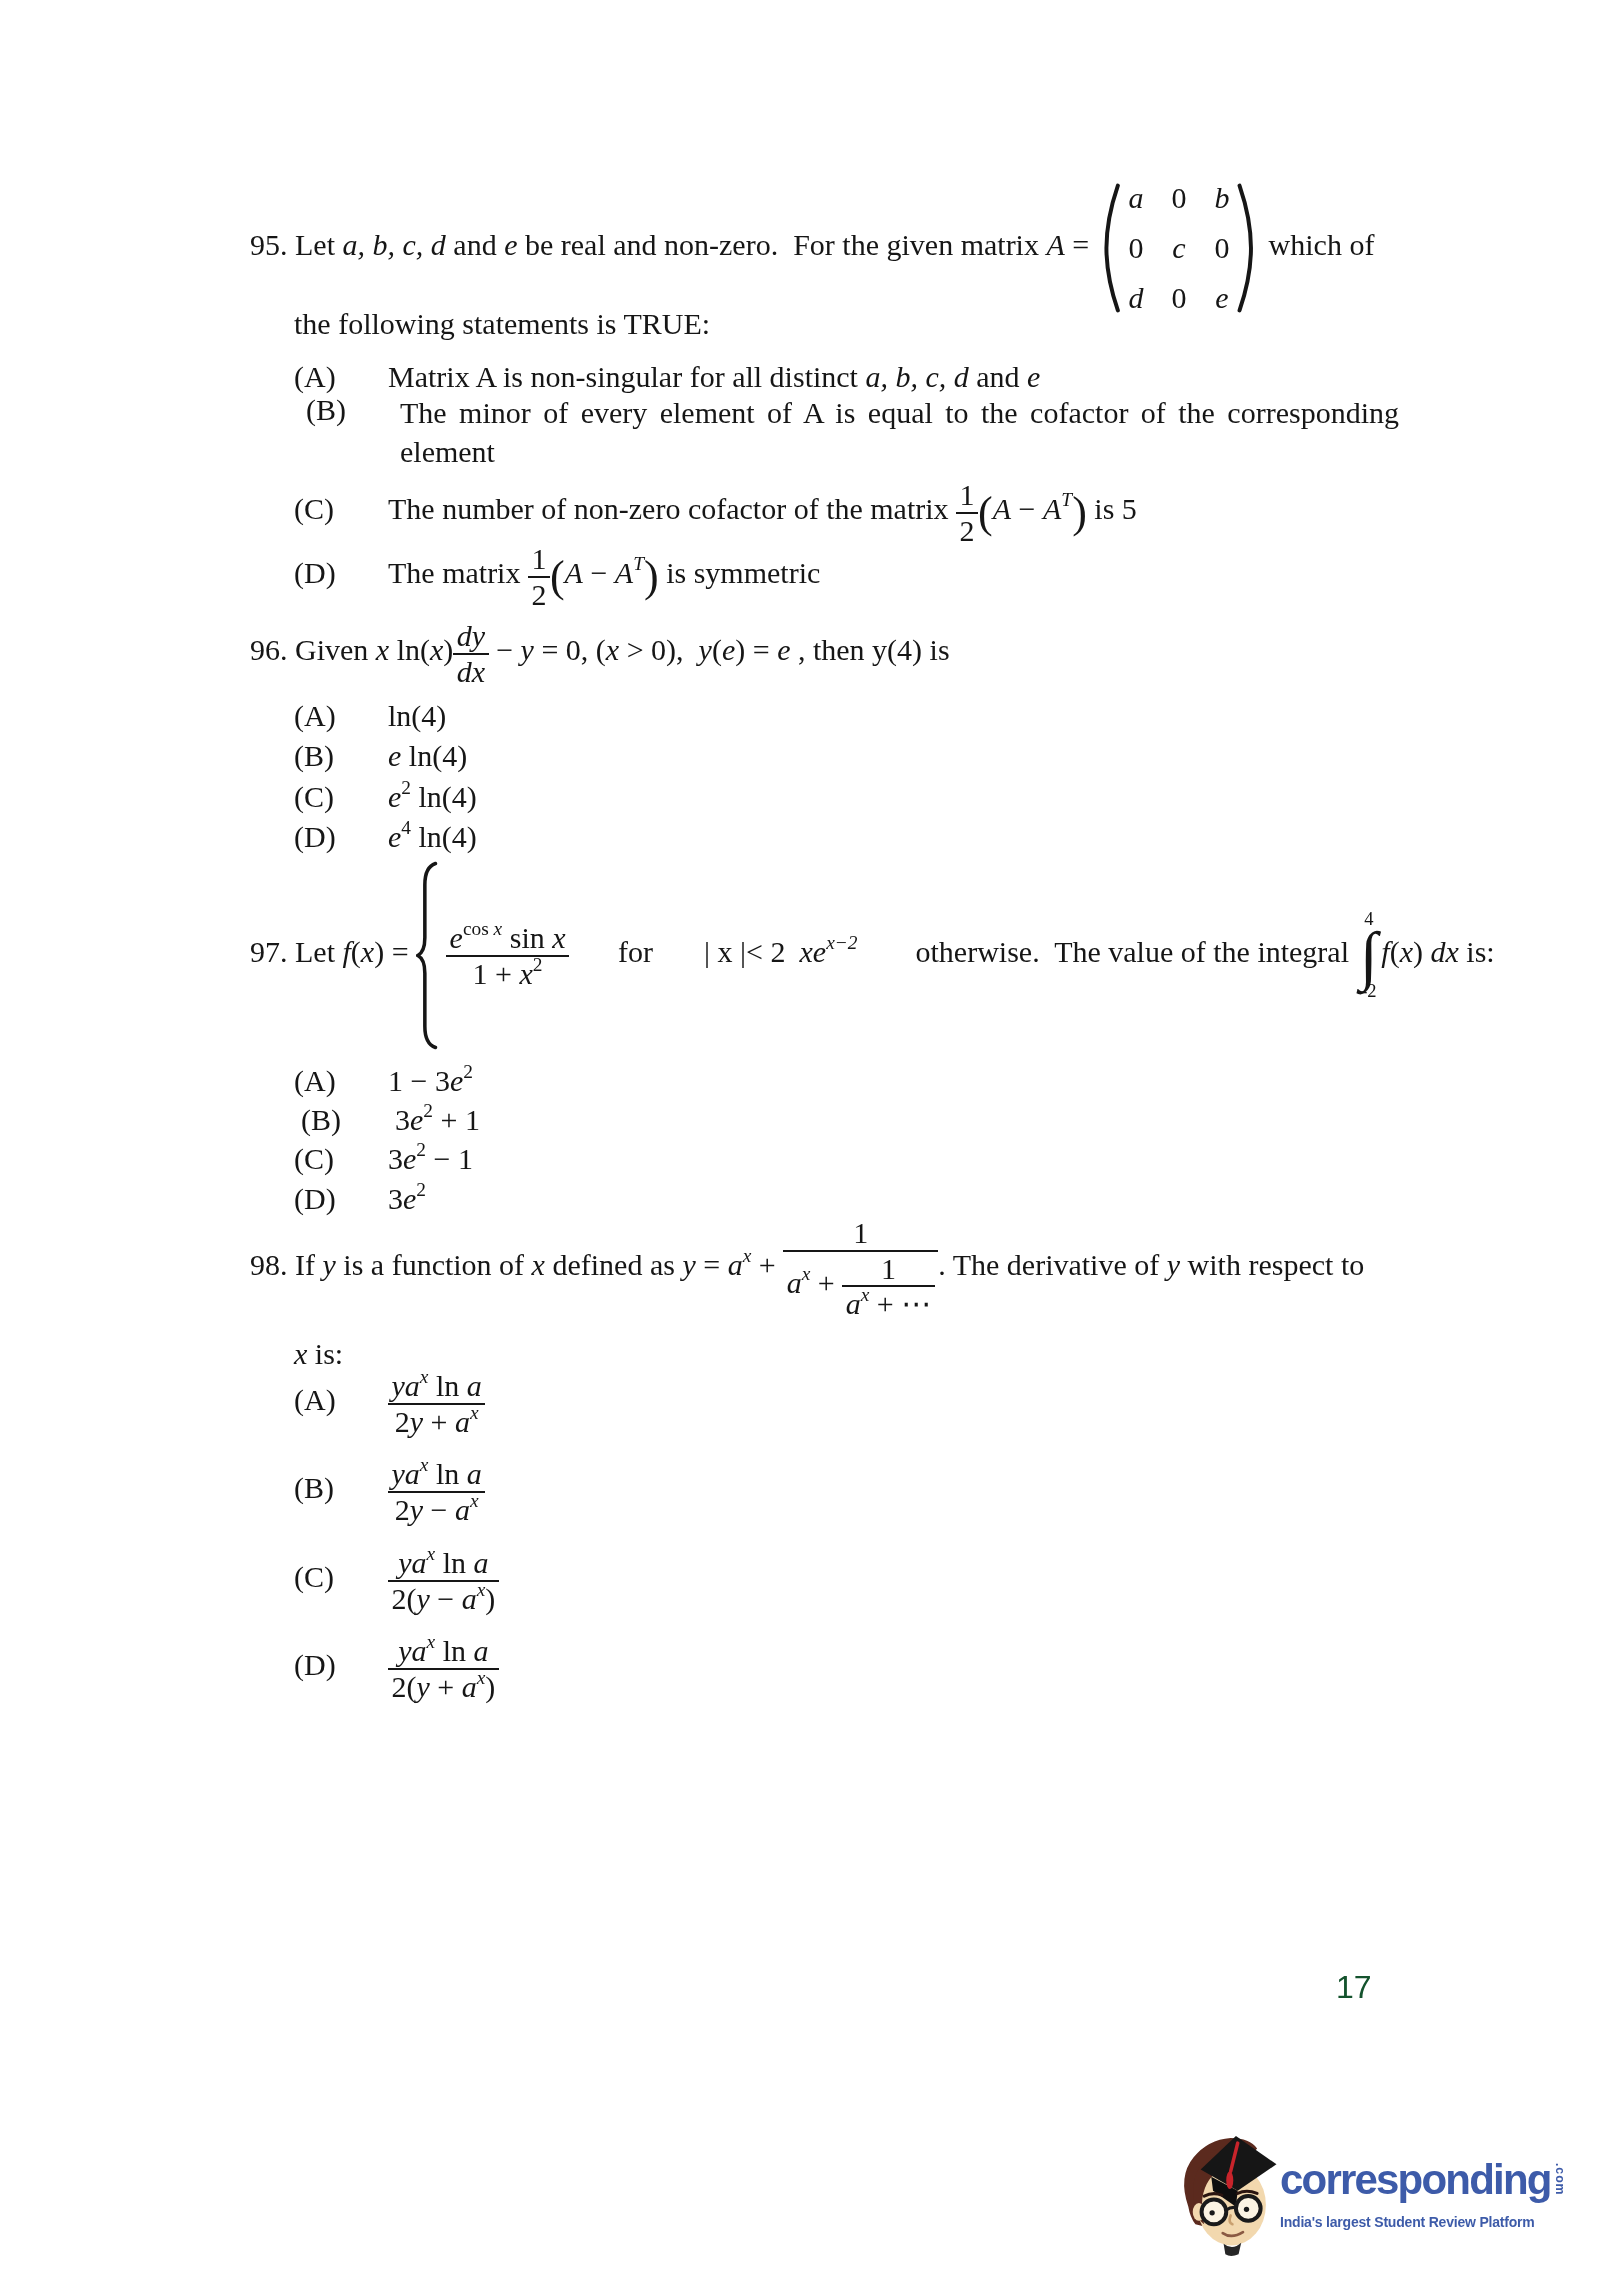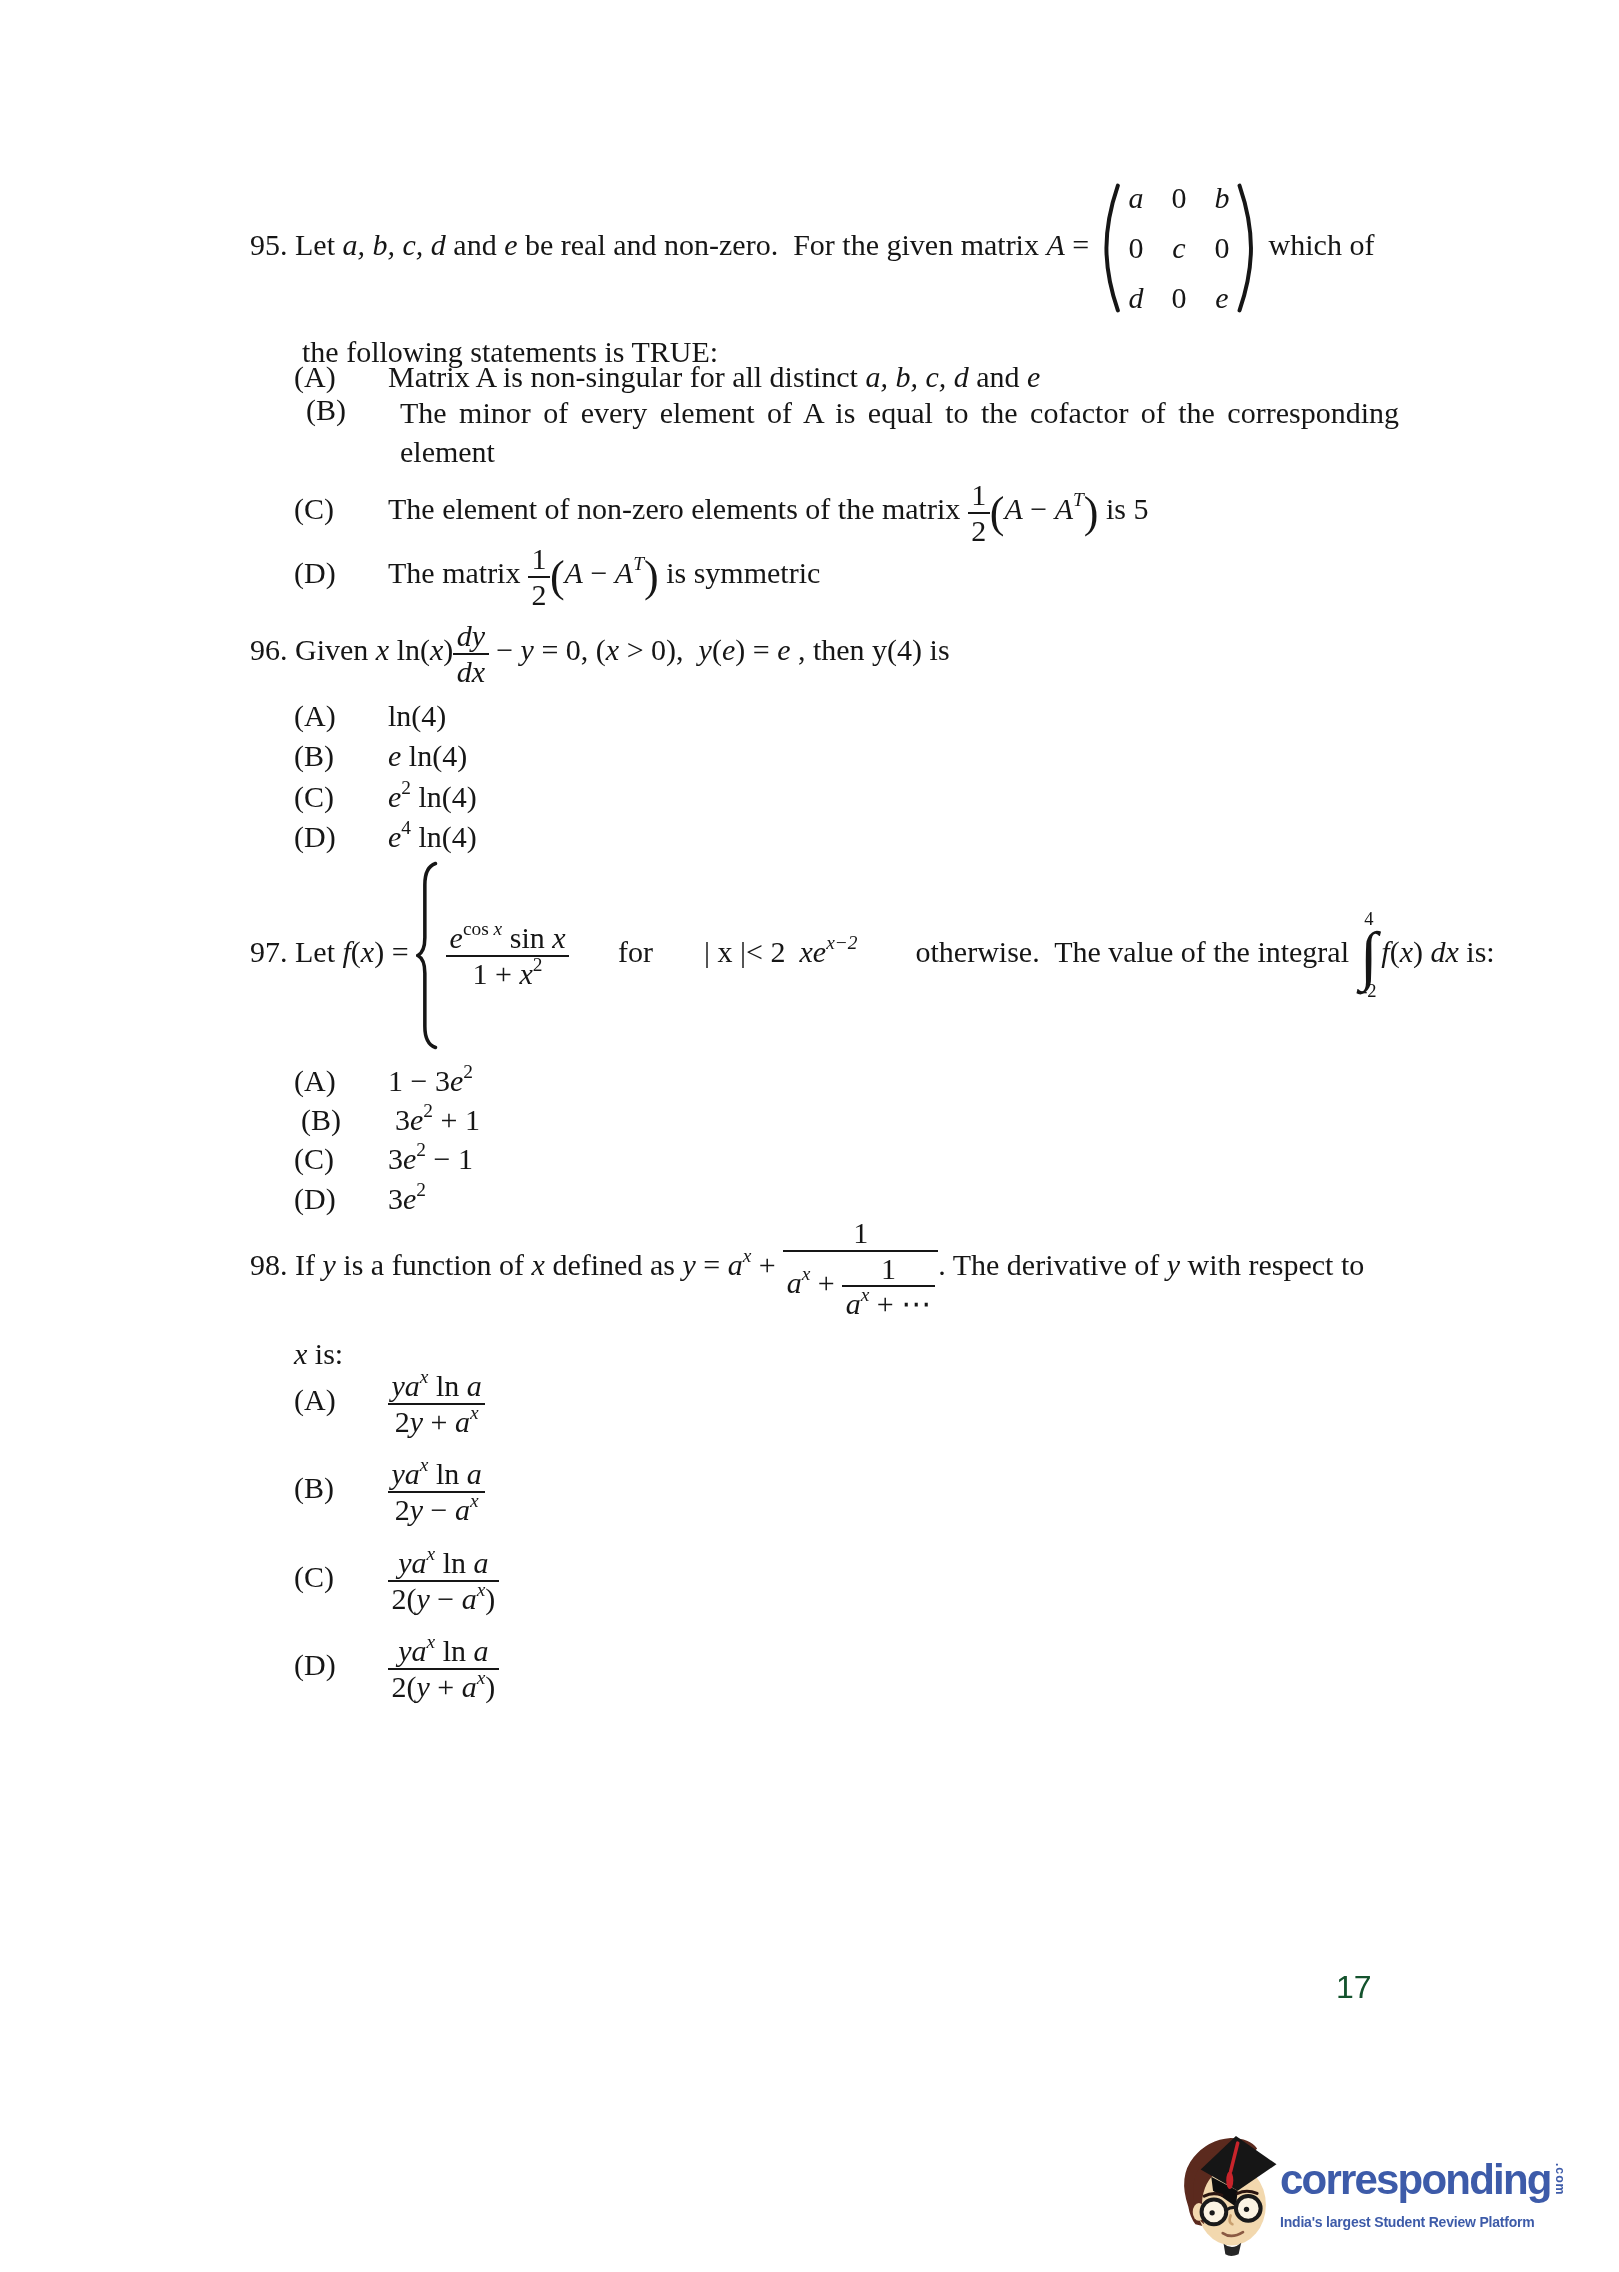--- a/index.html
+++ b/index.html
@@ -39,27 +39,27 @@
 </style>
 </head>
 <body>
 
 <div class="row" style="left:250px;top:181px;"><span>95.</span><span> Let </span><span class="it">a, b, c, d</span><span> and </span><span class="it">e</span><span> be real and non-zero.&nbsp; For the given matrix </span><span class="it">A</span><span> = </span><span class="mat"><svg width="19.4" height="132" viewBox="0 0 22 150">
         <path d="M18 4 Q5 42 5 75 Q5 108 18 146" fill="none" stroke="#161616" stroke-width="4.5" stroke-linecap="round"></path>
       </svg><span class="mgrid"><span class="it">a</span><span>0</span><span class="it">b</span><span>0</span><span class="it">c</span><span>0</span><span class="it">d</span><span>0</span><span class="it">e</span></span><svg width="19.4" height="132" viewBox="0 0 22 150">
         <path d="M4 4 Q17 42 17 75 Q17 108 4 146" fill="none" stroke="#161616" stroke-width="4.5" stroke-linecap="round"></path>
       </svg></span><span> which of</span></div>
 
-<div class="row" style="left:294px;top:335px;margin-left:8px;"><span>the following statements is TRUE:</span></div>
+<div class="row" style="left:294px;top:307px;"><span>the following statements is TRUE:</span></div>
 
 <div class="row" style="left:294px;top:360px;"><span class="lbl">(A)</span><span>Matrix A is non-singular for all distinct </span><span class="it">a, b, c, d</span><span> and </span><span class="it">e</span></div>
 
 <div class="row" style="left:306px;top:393px;"><span class="lbl">(B)</span><span class="jtext">The minor of every element of A is equal to the cofactor of the corresponding element</span></div>
 
-<div class="row" style="left:294px;top:478px;"><span class="lbl">(C)</span><span>The element of non-zero elements of the matrix </span><span class="frac"><span class="num">1</span><span class="den">2</span></span><span class="p52">(</span><span class="it">A</span><span> − </span><span class="it">A</span><sup class="s">T</sup><span class="p52">)</span><span> is 5</span></div>
+<div class="row" style="left:294px;top:478px;"><span class="lbl">(C)</span><span>The number of non-zero cofactor of the matrix </span><span class="frac"><span class="num">1</span><span class="den">2</span></span><span class="p52">(</span><span class="it">A</span><span> − </span><span class="it">A</span><sup class="s">T</sup><span class="p52">)</span><span> is 5</span></div>
 
 <div class="row" style="left:294px;top:542px;"><span class="lbl">(D)</span><span>The matrix </span><span class="frac"><span class="num">1</span><span class="den">2</span></span><span class="p52">(</span><span class="it">A</span><span> − </span><span class="it">A</span><sup class="s">T</sup><span class="p52">)</span><span> is symmetric</span></div>
 
 <div class="row" style="left:250px;top:619px;"><span>96.</span><span> Given </span><span class="it">x</span><span> ln(</span><span class="it">x</span><span>)</span><span class="frac"><span class="num it">dy</span><span class="den it">dx</span></span><span> − </span><span class="it">y</span><span> = 0, (</span><span class="it">x</span><span> &gt; 0),&nbsp; </span><span class="it">y</span><span>(</span><span class="it">e</span><span>) = </span><span class="it">e</span><span> , then y(4) is</span></div>
 
 <div class="row" style="left:294px;top:699px;"><span class="lbl">(A)</span><span>ln(4)</span></div>
 <div class="row" style="left:294px;top:739px;"><span class="lbl">(B)</span><span class="it">e</span><span> ln(4)</span></div>
 <div class="row" style="left:294px;top:780px;"><span class="lbl">(C)</span><span class="it">e</span><sup class="s rm">2</sup><span> ln(4)</span></div>
 <div class="row" style="left:294px;top:820px;"><span class="lbl">(D)</span><span class="it">e</span><sup class="s rm">4</sup><span> ln(4)</span></div>
 

